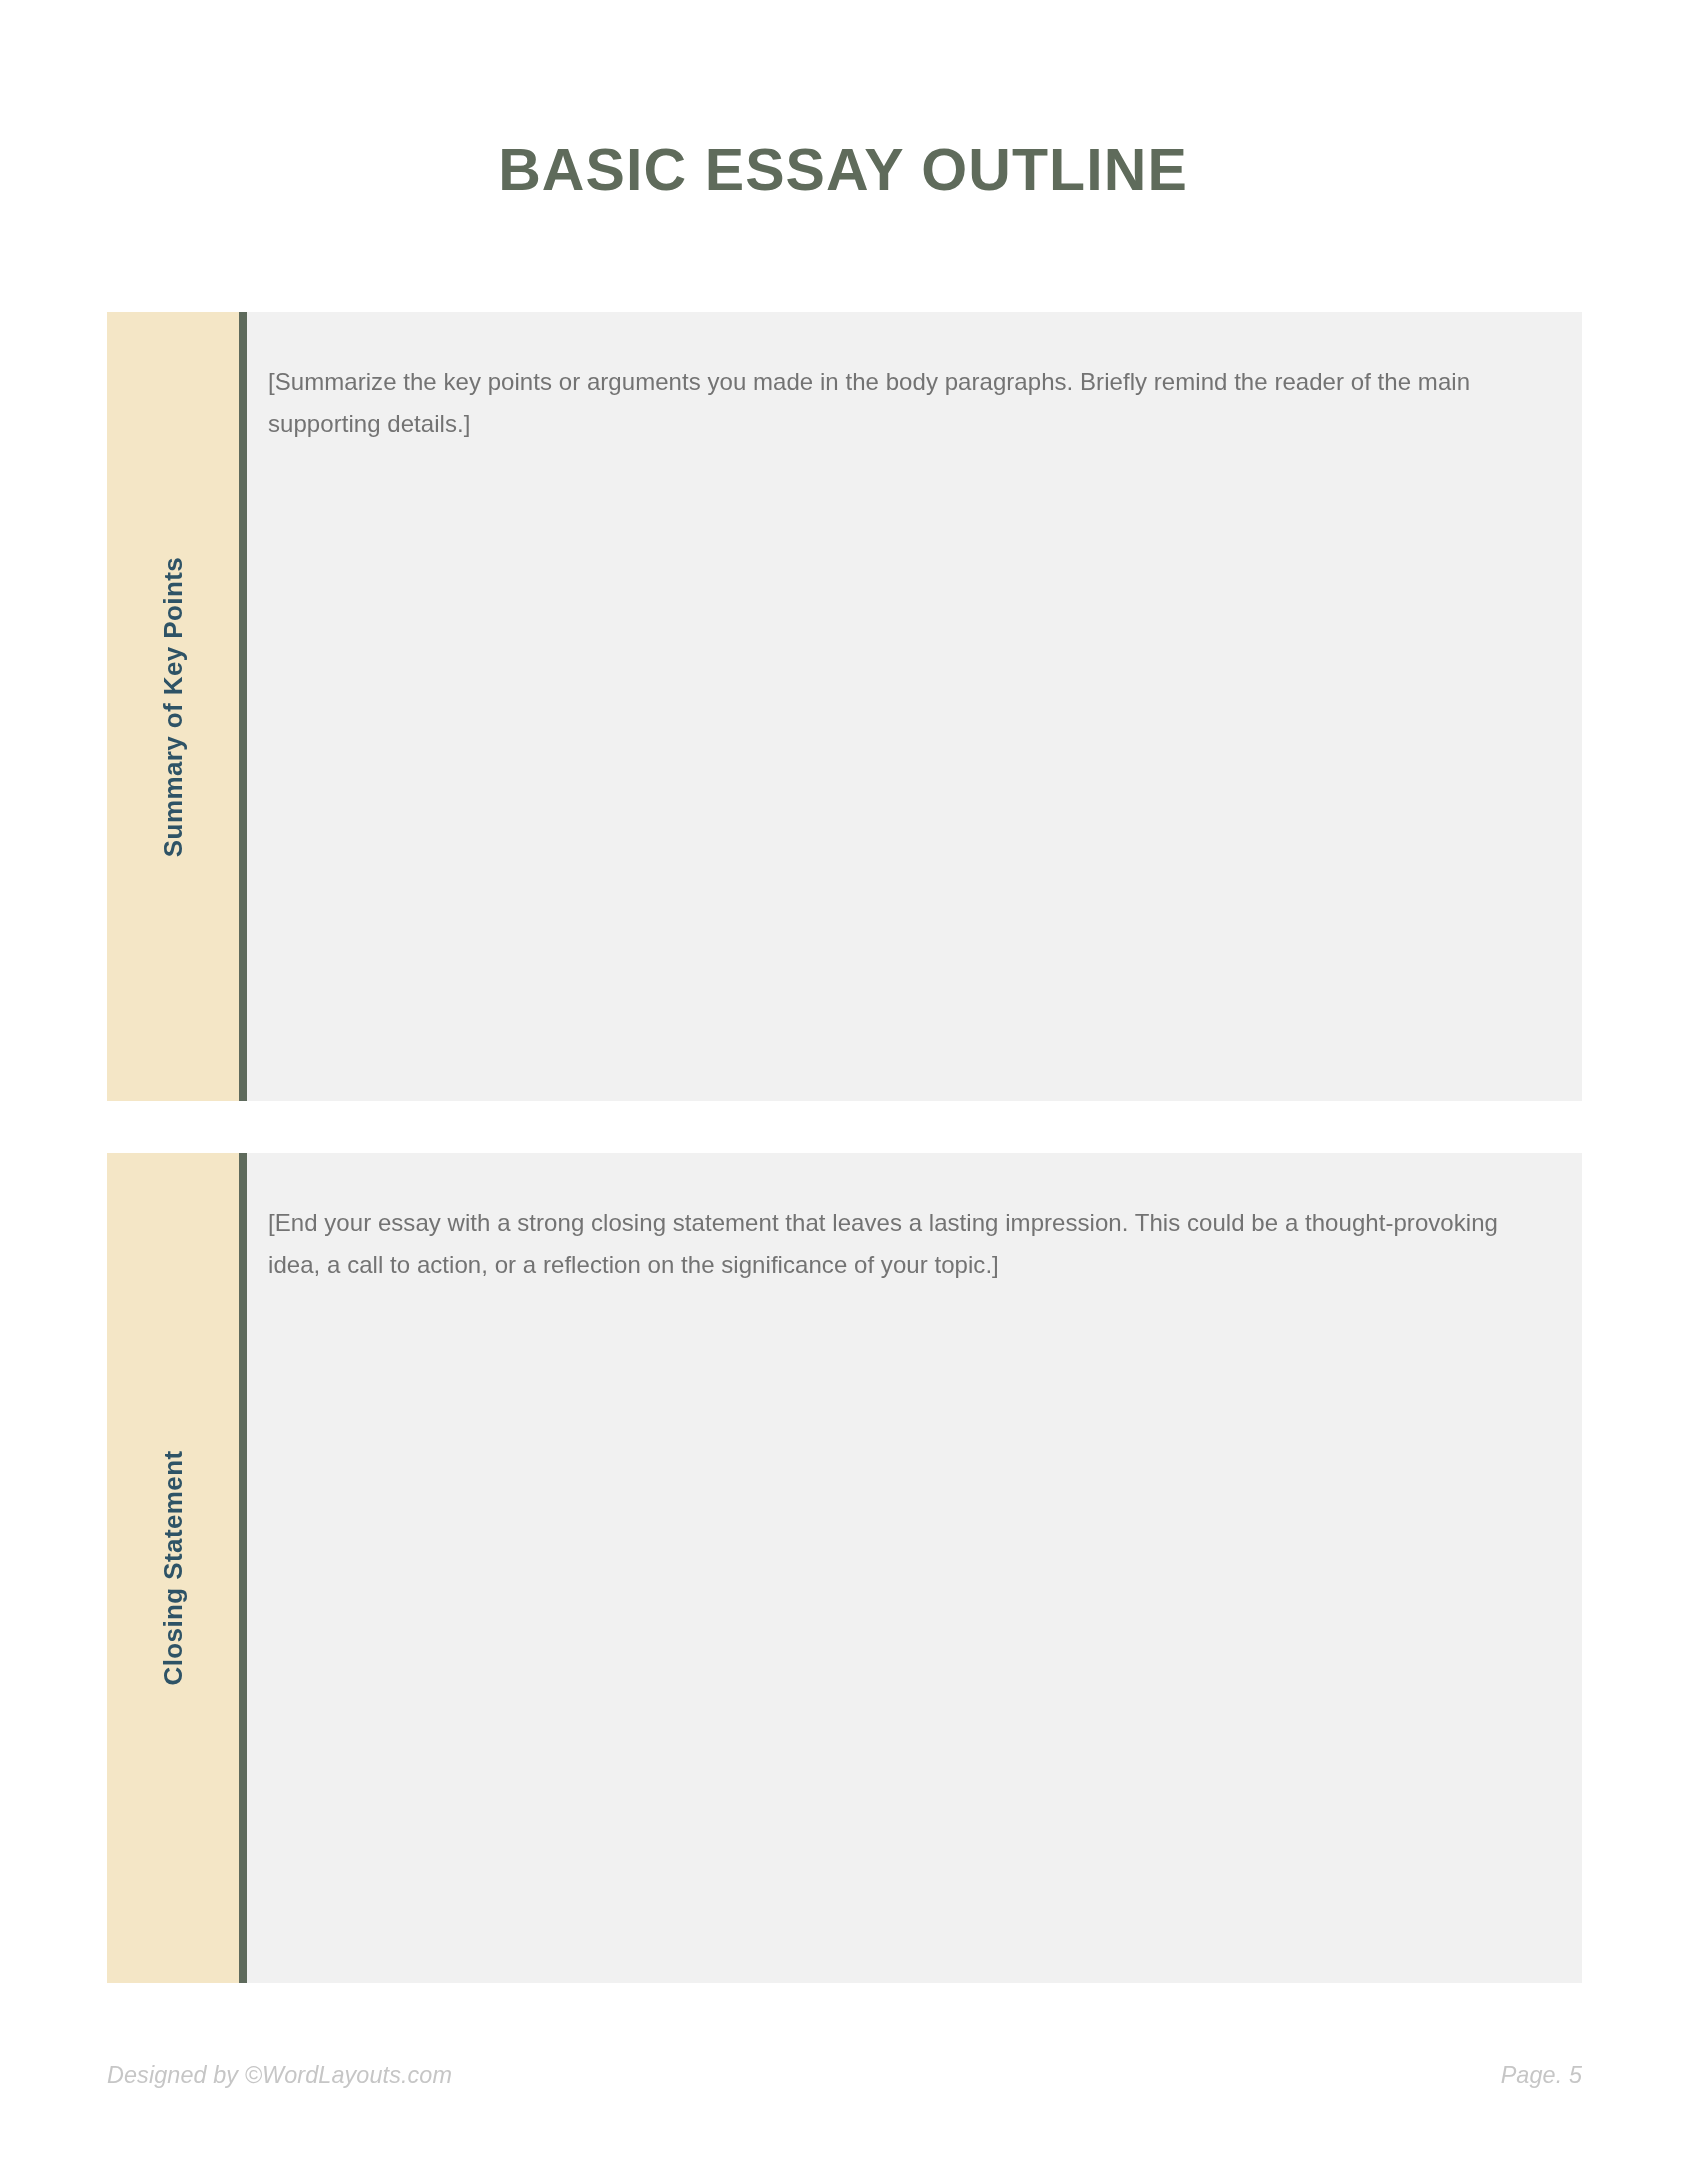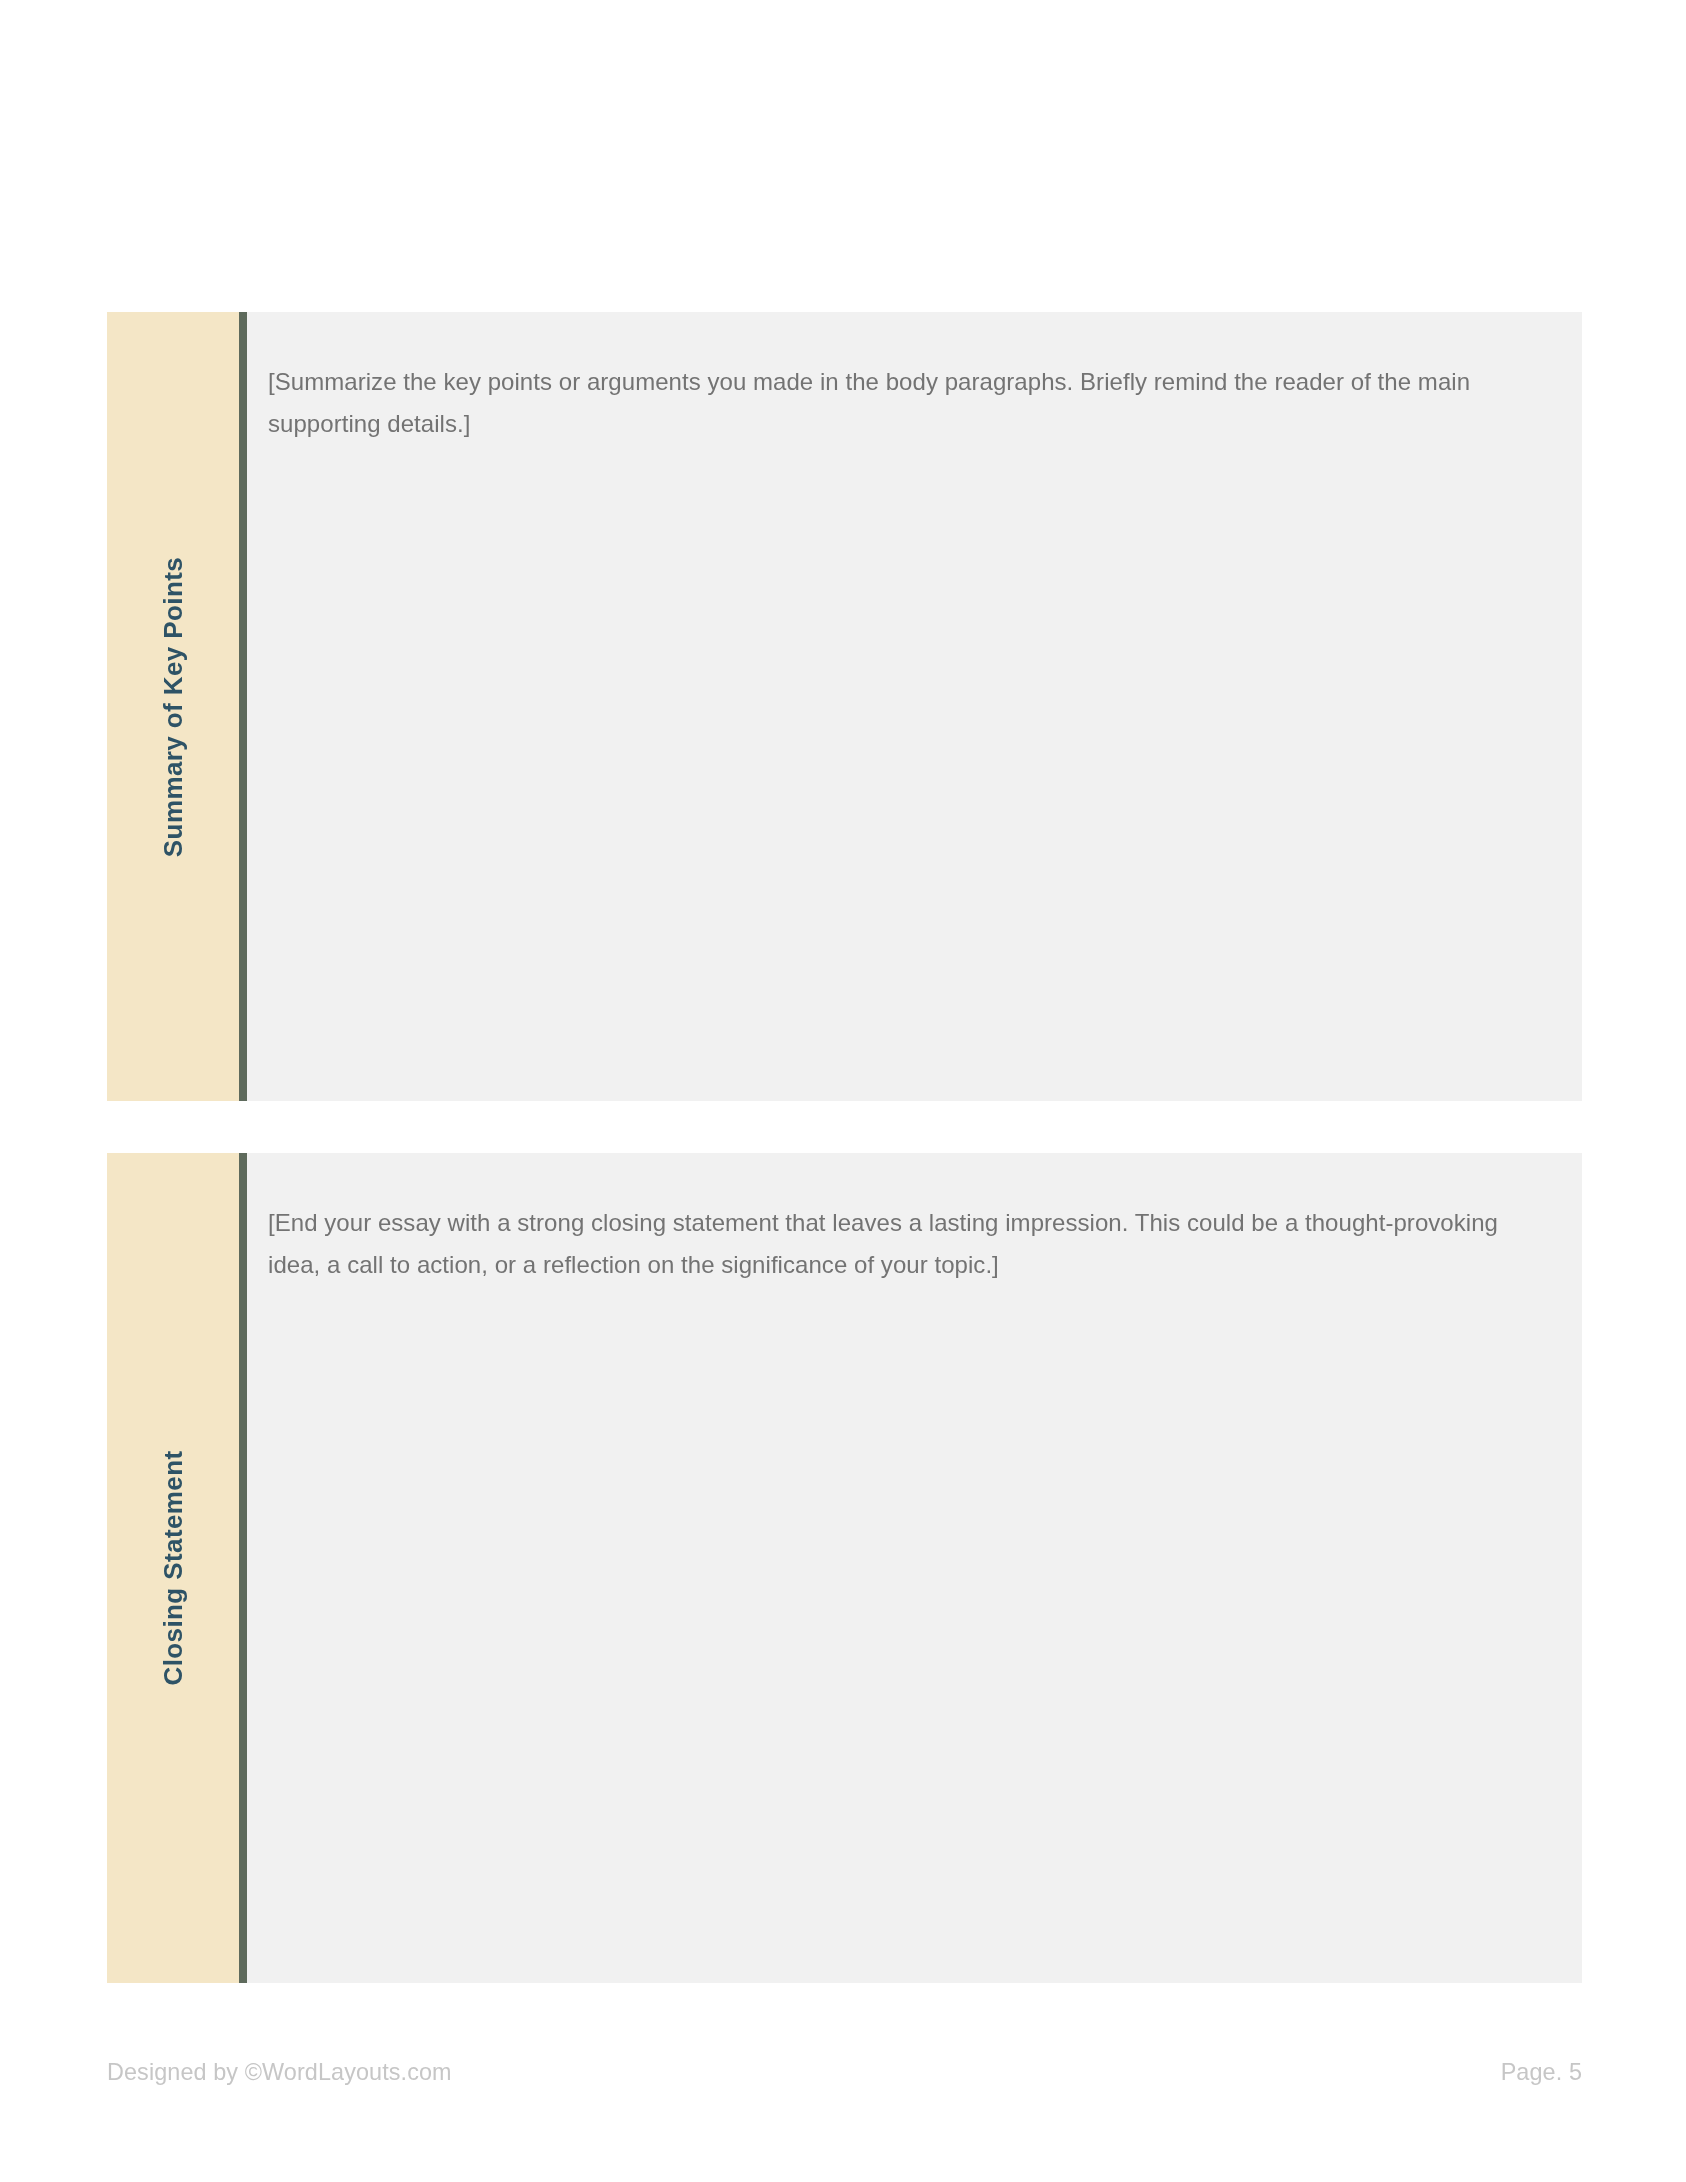--- a/index.html
+++ b/index.html
@@ -99,22 +99,23 @@
 
   
   .footer {
     position: absolute;
     left: 107px;
     top: 2056px;
     width: 1475px;
     height: 37px;
     display: flex;
     flex-direction: row;
-    align-items: flex-start;
+    align-items: center;
     justify-content: space-between;
+    font-style: italic;
   }
 
   .footer-credit {
     font-size: 23.4px;
     color: #c6c6c6;
     letter-spacing: 0.1px;
     line-height: 32px;
   }
 
   .footer-page {
@@ -123,20 +124,21 @@
     letter-spacing: 0.1px;
     line-height: 32px;
     margin-left: 28px;
   }
 </style>
 </head>
 <body>
 
 <div class="page">
 
+  <h1 class="page-title">BASIC ESSAY OUTLINE</h1>
 
   <section class="section-block" id="block-summary">
     <div class="label-panel">
       <span class="label-rotated">Summary of Key Points</span>
     </div>
     <div class="divider-rule"></div>
     <div class="content-panel">
       <p class="content-prompt">[Summarize the key points or arguments you made in the body paragraphs. Briefly remind the reader of the main supporting details.]</p>
     </div>
   </section>

